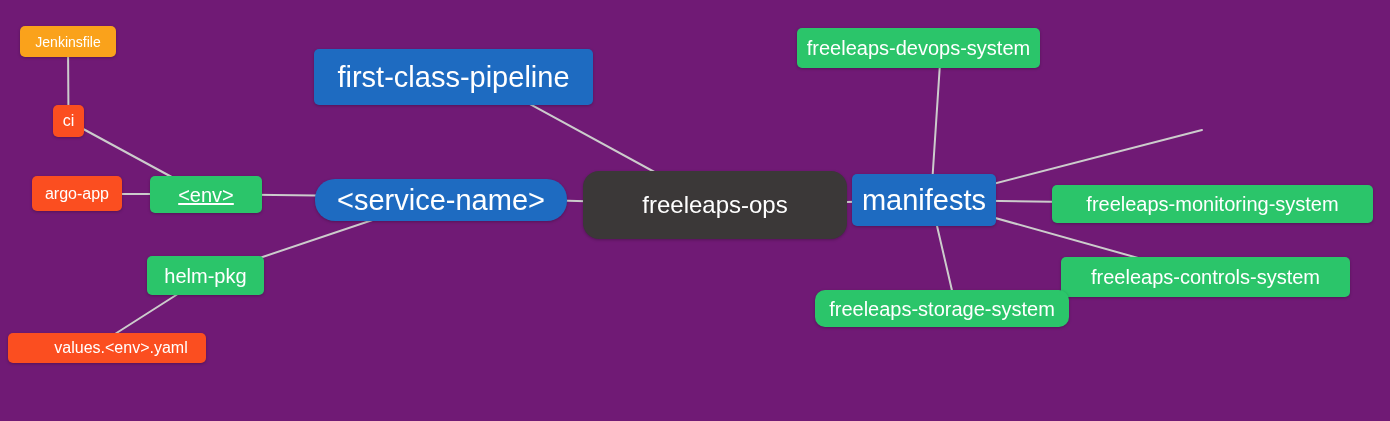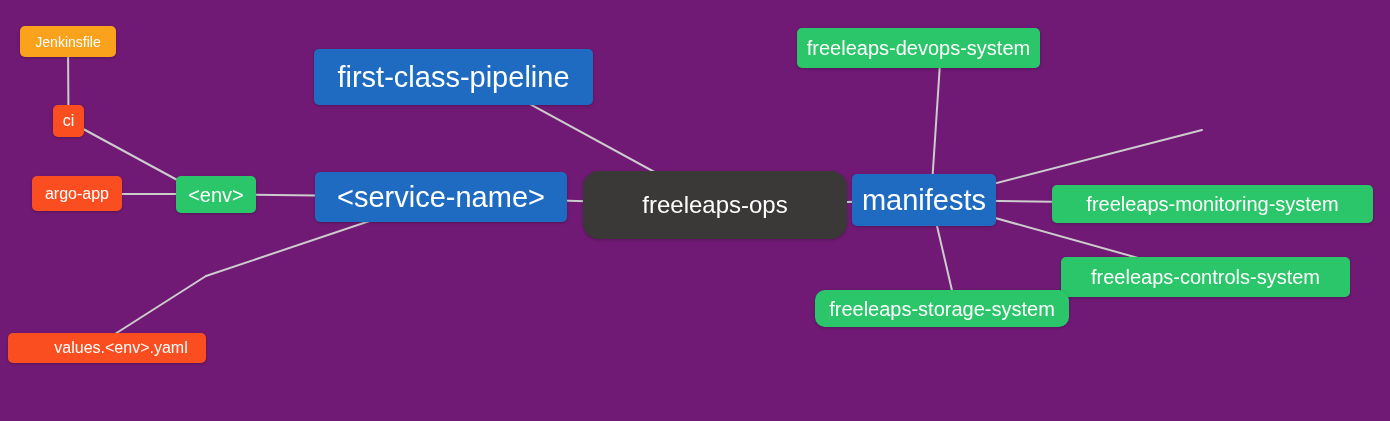--- a/index.html
+++ b/index.html
@@ -72,26 +72,27 @@
   </svg>
 
   <div class="node c-amber" style="left:20px;  top:26px;  width:96px;  height:31px;">Jenkinsfile</div>
 
   <div class="node c-red" style="left:53px;  top:105px; width:31px;  height:32px;">ci</div>
 
   <div class="node c-red" style="left:32px;  top:176px; width:90px;  height:35px;">argo-app</div>
 
   <div class="node c-red" style="left:8px;   top:333px; width:170px; height:30px;padding-left:28px;">values.&lt;env&gt;.yaml</div>
 
-  <div class="node c-green" style="left:176px; top:176px; width:80px;  height:37px;">&lt;env&gt;</div>
+  <div class="node c-green" style="left:150px; top:176px; width:112px;  height:37px;text-decoration:underline;">&lt;env&gt;</div>
 
+  <div class="node c-green" style="left:147px; top:256px; width:117px; height:39px;">helm-pkg</div>
 
   <div class="node c-blue" style="left:314px; top:34px;  width:279px; height:56px;margin-top:15px;">first-class-pipeline</div>
 
-  <div class="node c-blue" style="left:315px; top:172px; width:252px; height:50px;">&lt;service-name&gt;</div>
+  <div class="node c-blue" style="left:315px; top:179px; width:252px; height:42px;border-radius:20px;">&lt;service-name&gt;</div>
 
   <div class="node c-root" style="left:583px; top:171px; width:264px; height:68px;">freeleaps-ops</div>
 
   <div class="node c-blue" style="left:852px; top:174px; width:144px; height:52px;">manifests</div>
 
   <div class="node c-green" style="left:797px; top:28px;  width:243px; height:40px;">freeleaps-devops-system</div>
 
 
   <div class="node c-green" style="left:1052px; top:185px; width:321px; height:38px;">freeleaps-monitoring-system</div>
 

